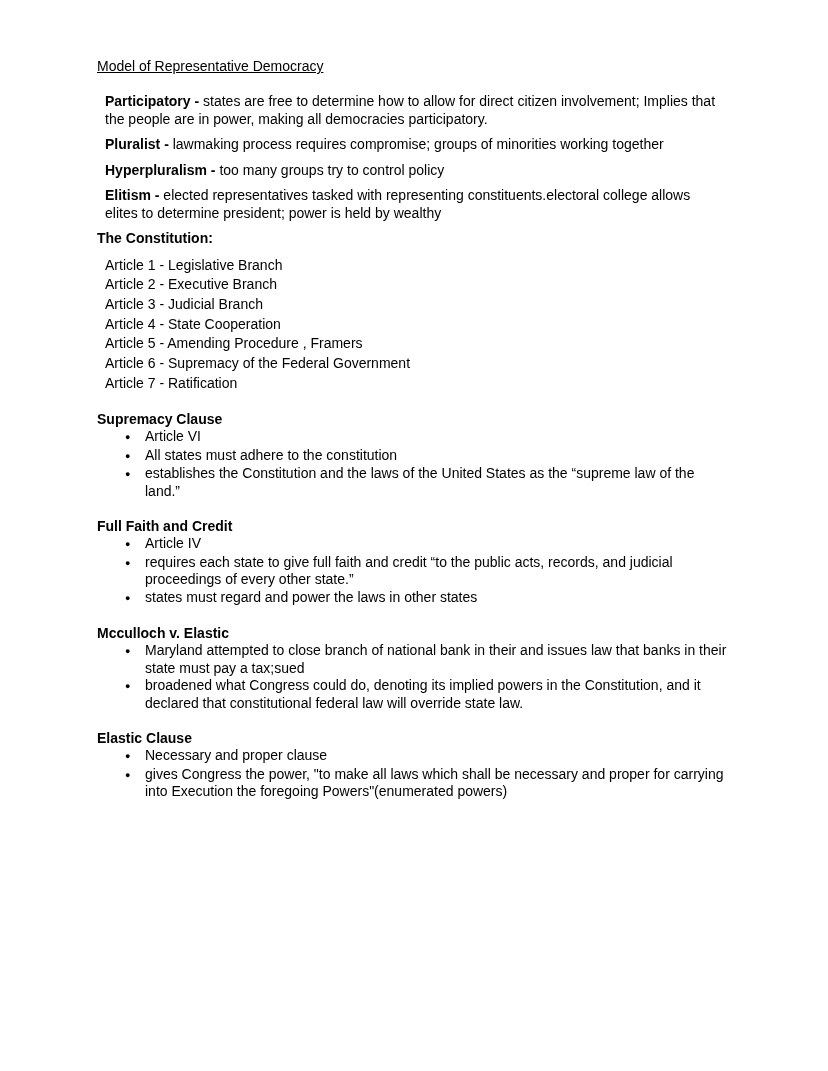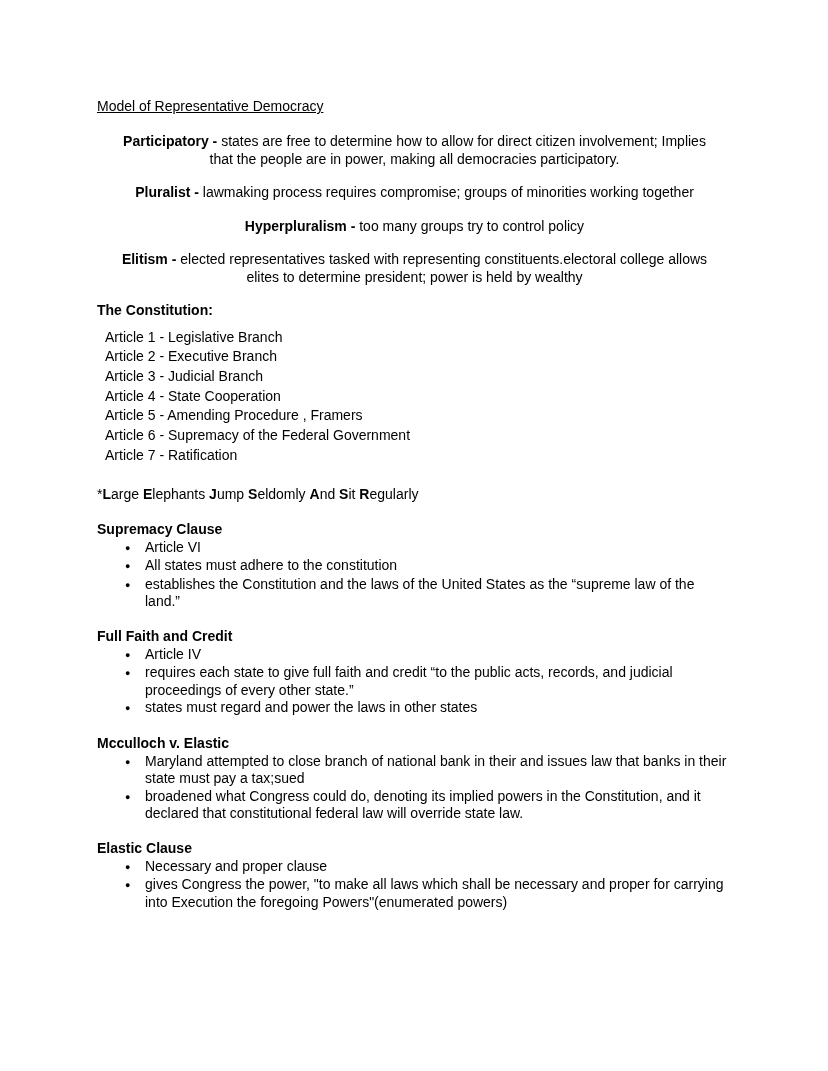--- a/index.html
+++ b/index.html
@@ -11,30 +11,30 @@
   .page {
     position: relative;
     width: 828px;
     height: 1045px;
     margin: 0 auto;
     background: #ffffff;
     color: #000000;
     font-family: "Liberation Sans", sans-serif;
     font-size: 14px;
     line-height: 17.5px;
-    padding: 98px 96px 40px 97px;
+    padding: 58px 96px 40px 97px;
     overflow: hidden;
   }
   .doc-title {
     font-size: 14px;
     font-weight: 400;
     text-decoration: underline;
     margin: 0 0 17.5px 0;
   }
-  .def-item { margin: 16px; text-align: center; }
+  .def-item { margin: 8px; }
   .def-item b { font-weight: 700; }
   .heading-bold {
     font-weight: 700;
     margin: 0 0 0 0;
     font-size: 14px;
   }
   .articles { margin: 8px; }
   .article-line { line-height: 19.7px; }
   .mnemonic { margin: 21px 0 0 0; }
   .mnemonic b { font-weight: 700; }
@@ -76,21 +76,20 @@
   <div class="articles">
     <div class="article-line">Article 1 - Legislative Branch</div>
     <div class="article-line">Article 2 - Executive Branch</div>
     <div class="article-line">Article 3 - Judicial Branch</div>
     <div class="article-line">Article 4 - State Cooperation</div>
     <div class="article-line">Article 5 - Amending Procedure , Framers</div>
     <div class="article-line">Article 6 - Supremacy of the Federal Government</div>
     <div class="article-line">Article 7 - Ratification</div>
   </div>
 
-  <p class="mnemonic"><span>*</span><b>L</b><span>arge </span><b>E</b><span>lephants </span><b>J</b><span>ump </span><b>S</b><span>eldomly </span><b>A</b><span>nd </span><b>S</b><span>it </span><b>R</b><span>egularly</span></p>
 
   <section class="section">
     <h2 class="section-heading">Supremacy Clause</h2>
     <div class="bullet">
       <span class="dot">●</span>
       <span class="bullet-text">Article VI</span>
     </div>
     <div class="bullet">
       <span class="dot">●</span>
       <span class="bullet-text">All states must adhere to the constitution</span>

